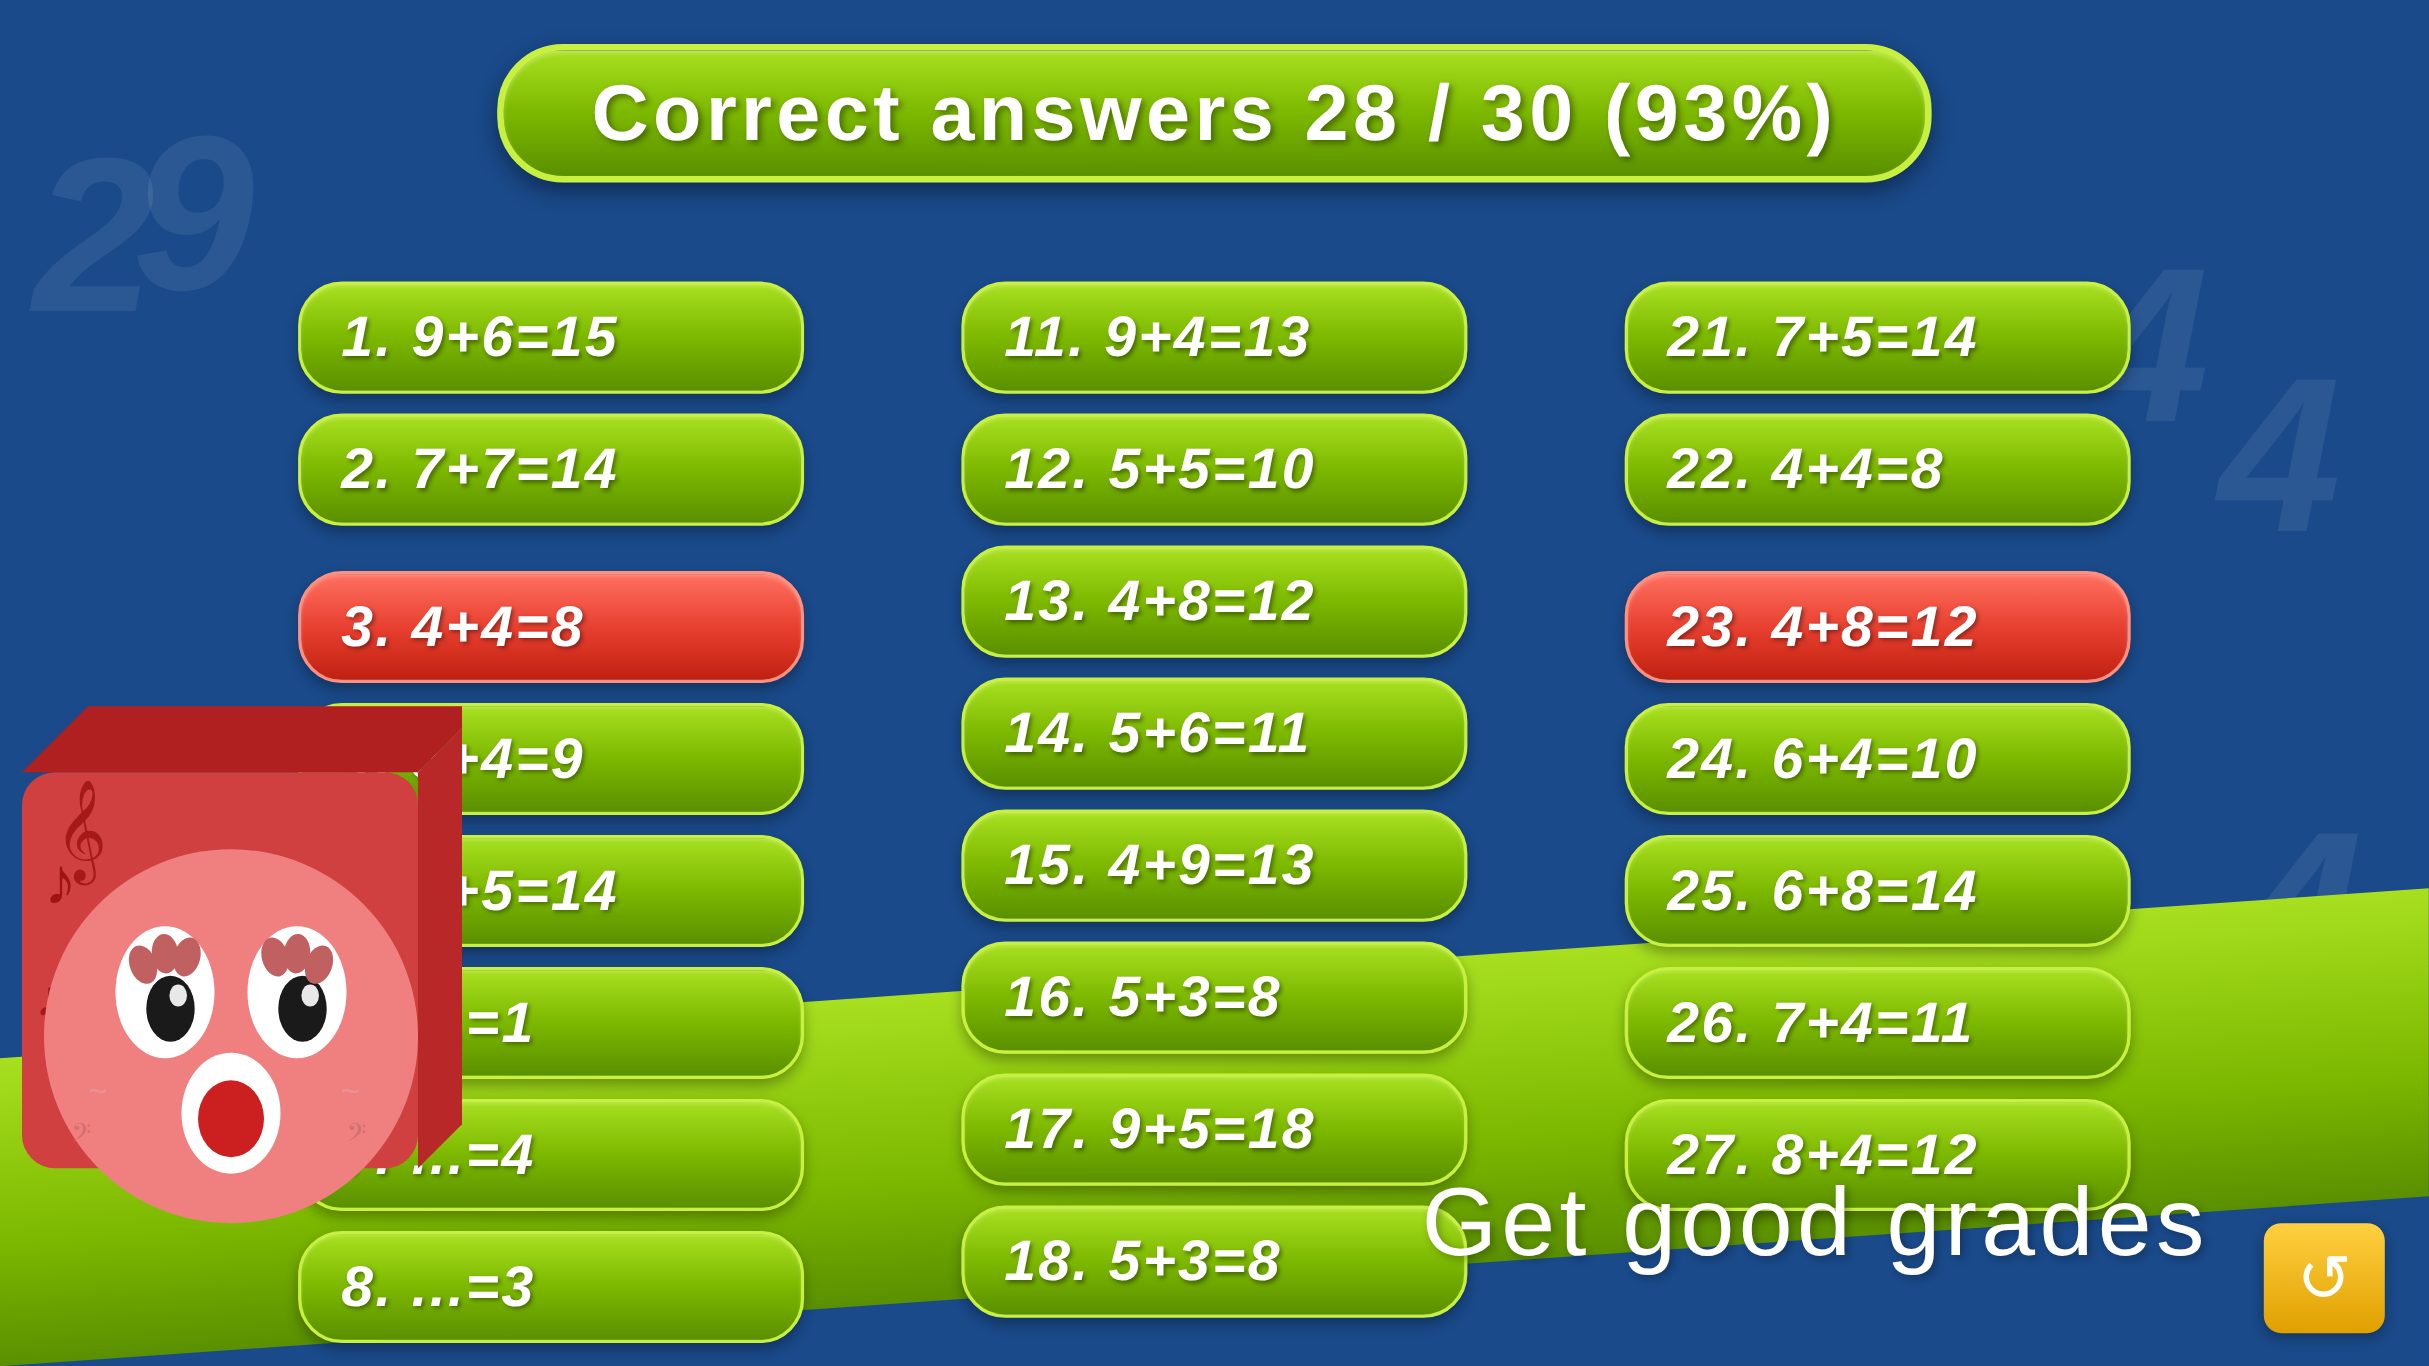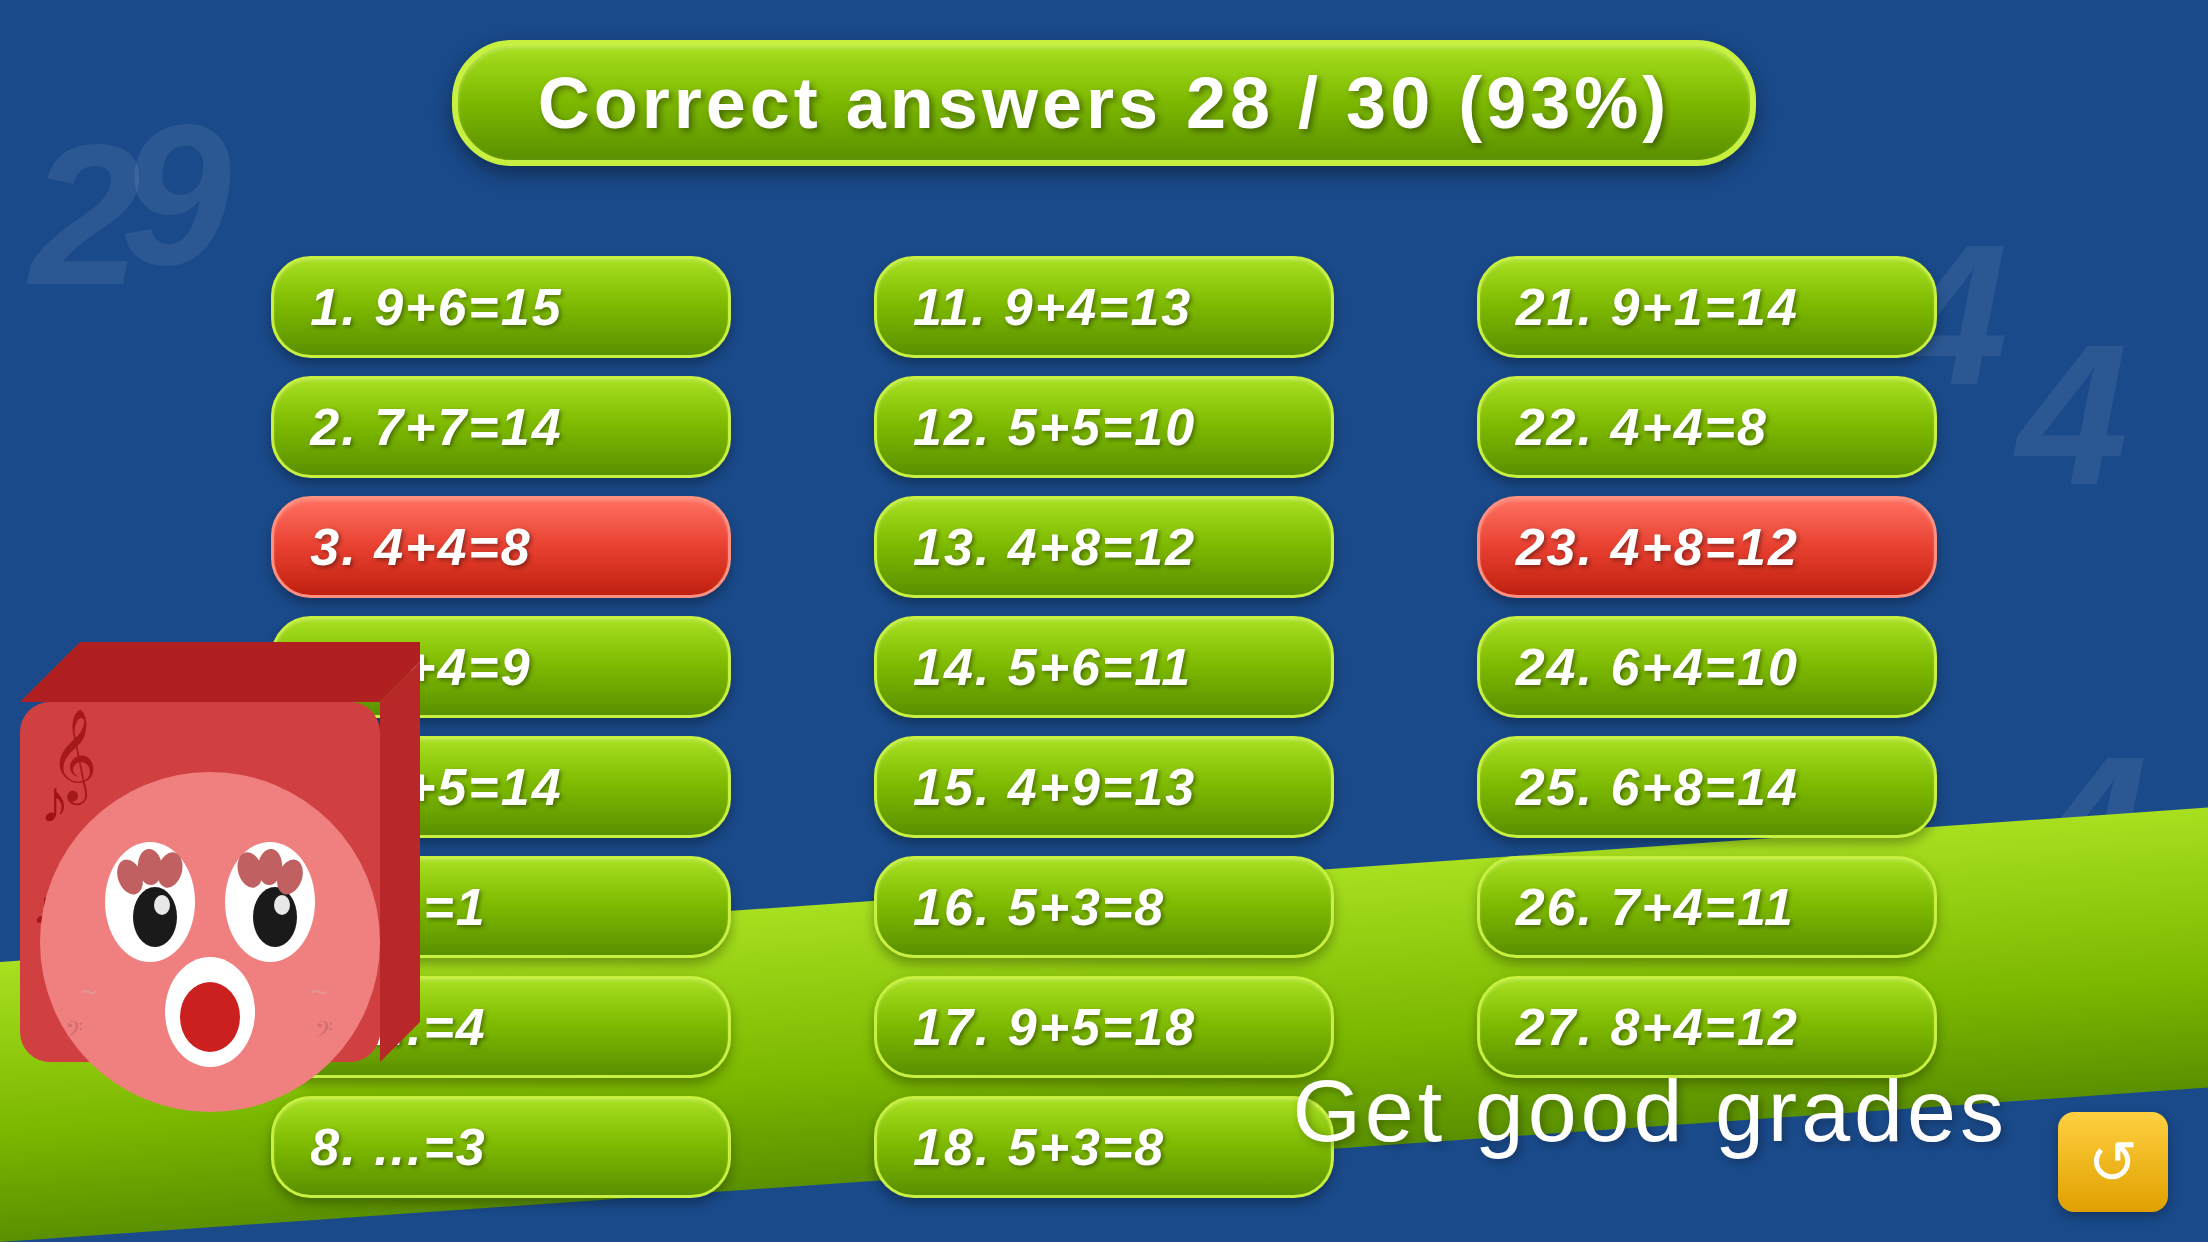--- a/index.html
+++ b/index.html
@@ -83,20 +83,21 @@
     }
 
     .answer-btn.correct {
       background: linear-gradient(180deg, #a8e020 0%, #7cb800 50%, #5a9000 100%);
       border: 3px solid #c8f040;
     }
 
     .answer-btn.wrong {
       background: linear-gradient(180deg, #ff7060 0%, #e84030 50%, #c02010 100%);
       border: 3px solid #ff9080;
+      margin-top: 23px;
     }
 
     .answer-btn span {
       color: white;
       font-size: 52px;
       font-weight: 900;
       text-shadow: 2px 2px 4px rgba(0,0,0,0.4);
       letter-spacing: 2px;
       white-space: nowrap;
       font-style: italic;
@@ -230,21 +231,21 @@
       </div>
       <div class="answer-btn correct">
         <span>17.   9+5=18</span>
       </div>
       <div class="answer-btn correct">
         <span>18.   5+3=8</span>
       </div>
     </div>
     <div class="col">
       <div class="answer-btn correct">
-        <span>21.   9+1=14</span>
+        <span>21.   7+5=14</span>
       </div>
       <div class="answer-btn correct">
         <span>22.   4+4=8</span>
       </div>
       <div class="answer-btn wrong">
         <span>23.   4+8=12</span>
       </div>
       <div class="answer-btn correct">
         <span>24.   6+4=10</span>
       </div>

